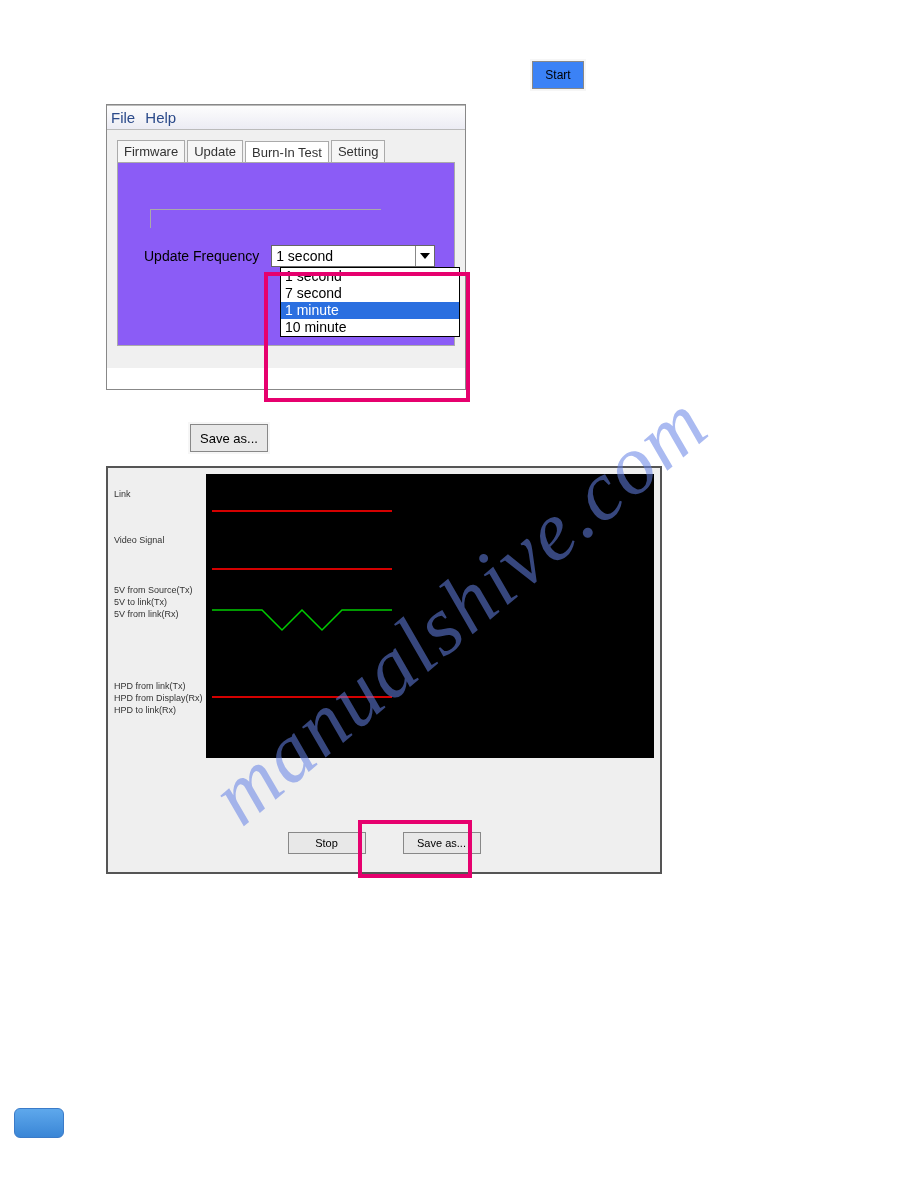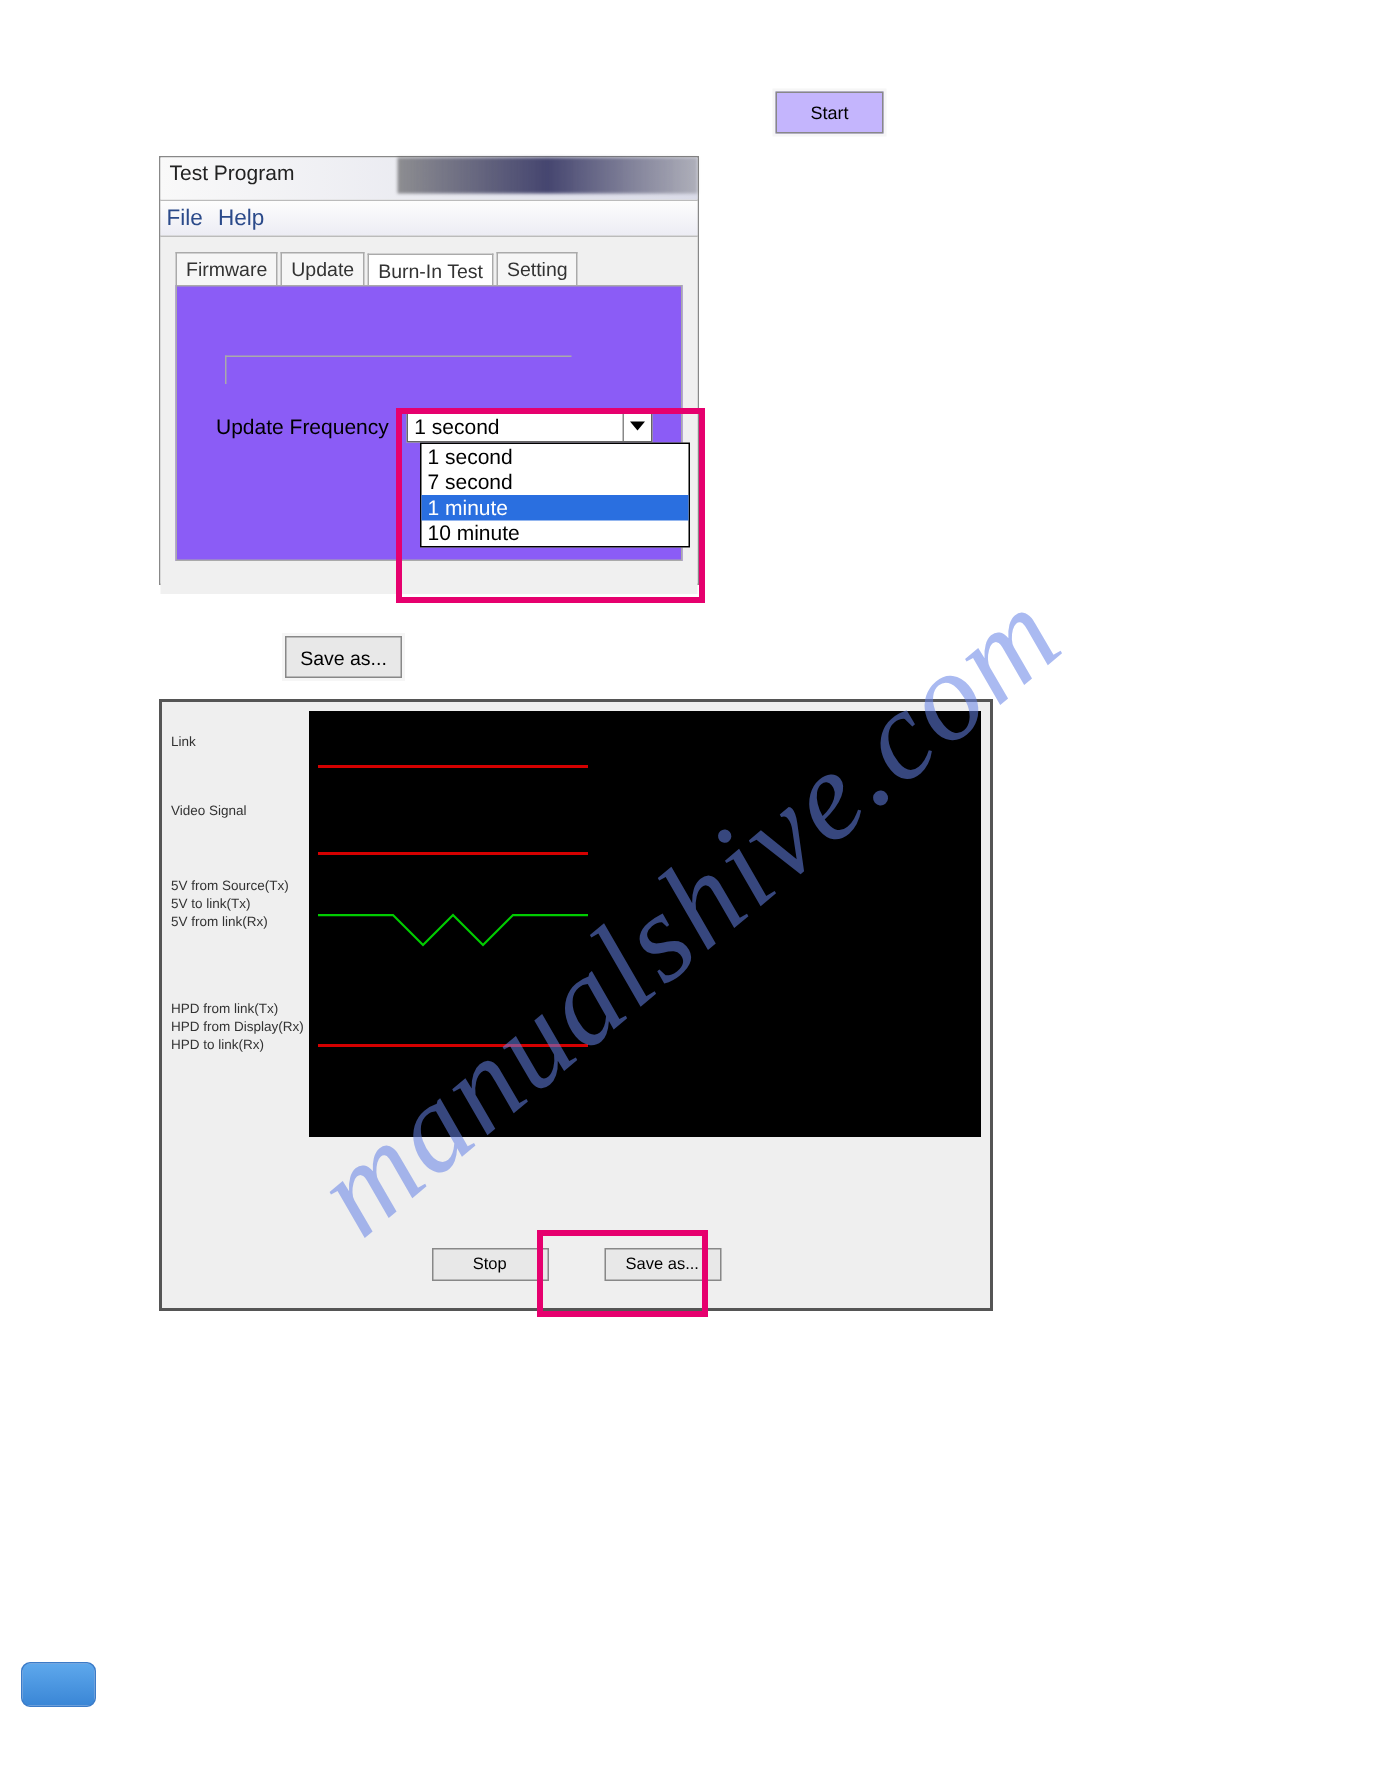--- a/index.html
+++ b/index.html
@@ -7,25 +7,25 @@
     padding: 0;
     width: 918px;
     height: 1188px;
     background: #fff;
     font-family: Arial, sans-serif;
     position: relative;
     overflow: hidden;
   }
   .start-btn {
     position: absolute;
-    left: 517px;
+    left: 532px;
     top: 61px;
-    width: 72px;
+    width: 52px;
     height: 28px;
-    background: #c4b5fd;
+    background: #3b82f6;
     border: 1px solid #888;
     font-size: 12px;
     box-shadow: 0 0 0 2px #f6f6f6;
   }
   .win1 {
     position: absolute;
     left: 106px;
     top: 104px;
     width: 358px;
     height: 284px;
@@ -234,24 +234,20 @@
     pointer-events: none;
     white-space: nowrap;
   }
 </style>
 </head>
 <body>
 
 <button class="start-btn">Start</button>
 
 <div class="win1">
-  <div class="win1-title">
-    <span>Test Program</span>
-    <div class="win1-titlebg"></div>
-  </div>
   <div class="menubar">
     <span>File</span>
     <span>Help</span>
   </div>
   <div class="body1">
     <div class="tabs">
       <div class="tab">Firmware</div>
       <div class="tab">Update</div>
       <div class="tab active">Burn-In Test</div>
       <div class="tab">Setting</div>
@@ -280,21 +276,21 @@
 <button class="saveas-small">Save as...</button>
 
 <div class="scope-win">
   <div class="scope-top">
     <div class="labels-col">
       <div class="lbl" style="margin-top:2px">Link</div>
       <div class="lbl" style="margin-top:34px">Video Signal</div>
       <div class="lbl" style="margin-top:38px">5V from Source(Tx)</div>
       <div class="lbl">5V to link(Tx)</div>
       <div class="lbl">5V from link(Rx)</div>
-      <div class="lbl" style="margin-top:46px">HPD from link(Tx)</div>
+      <div class="lbl" style="margin-top:60px">HPD from link(Tx)</div>
       <div class="lbl">HPD from Display(Rx)</div>
       <div class="lbl">HPD to link(Rx)</div>
     </div>
     <div class="scope-canvas">
       <div class="redline" style="top:36px;width:180px"></div>
       <div class="redline" style="top:94px;width:180px"></div>
       <svg style="position:absolute;left:6px;top:134px" width="180" height="24">
         <polyline class="greenline" points="0,2 50,2 70,22 90,2 110,22 130,2 180,2"></polyline>
       </svg>
       <div class="redline" style="top:222px;width:180px"></div>

